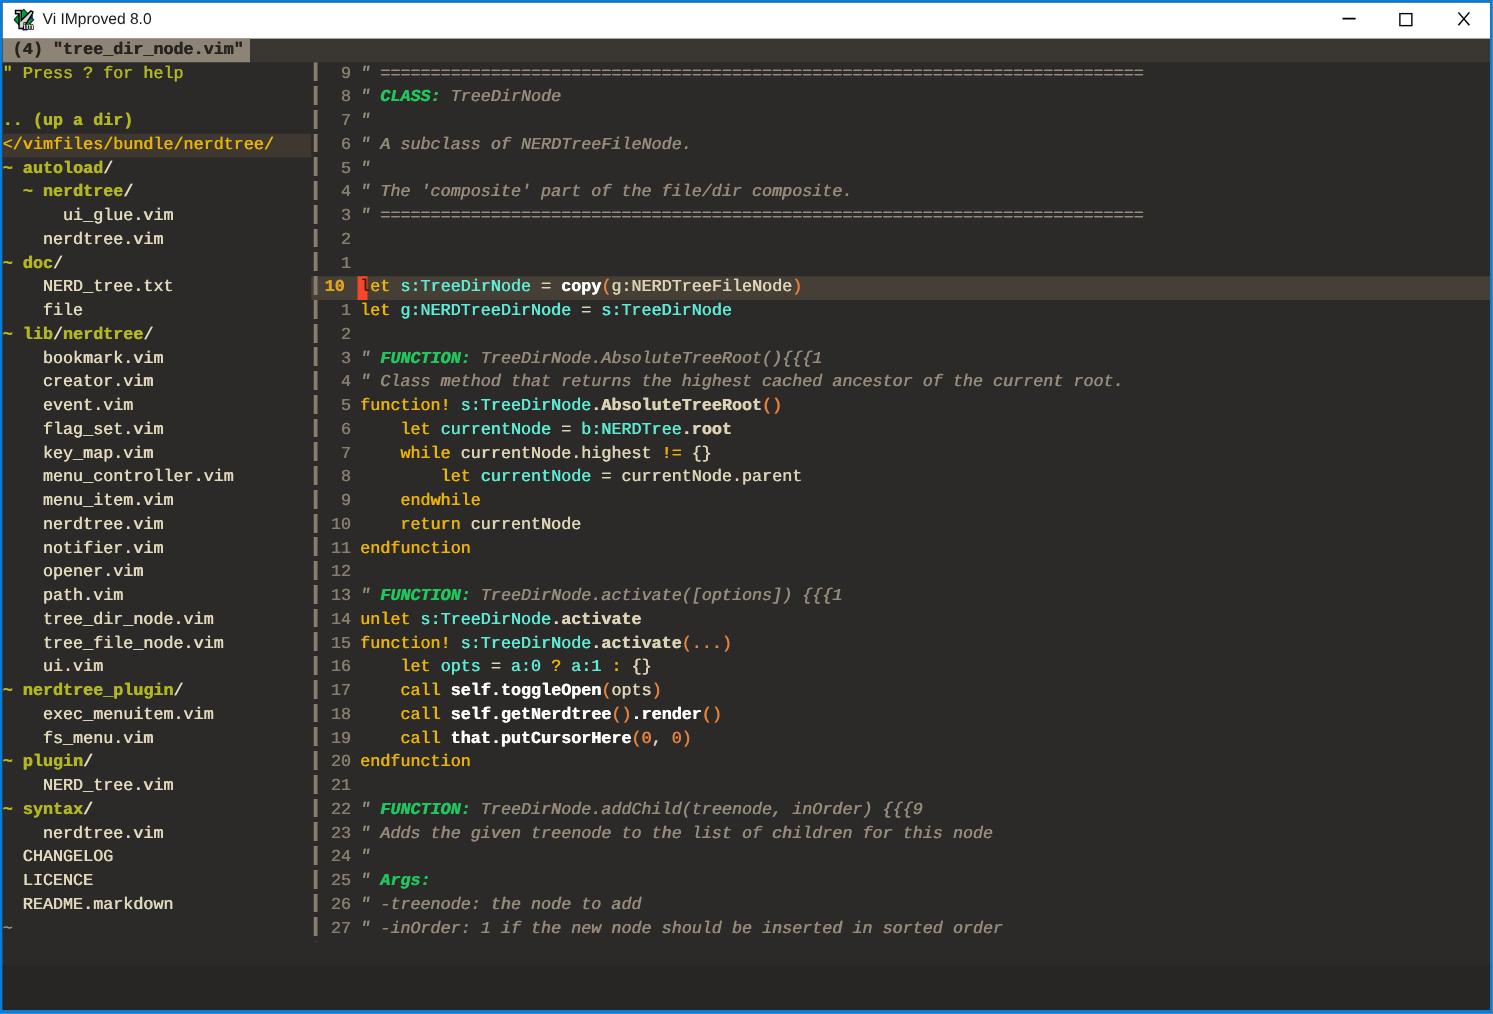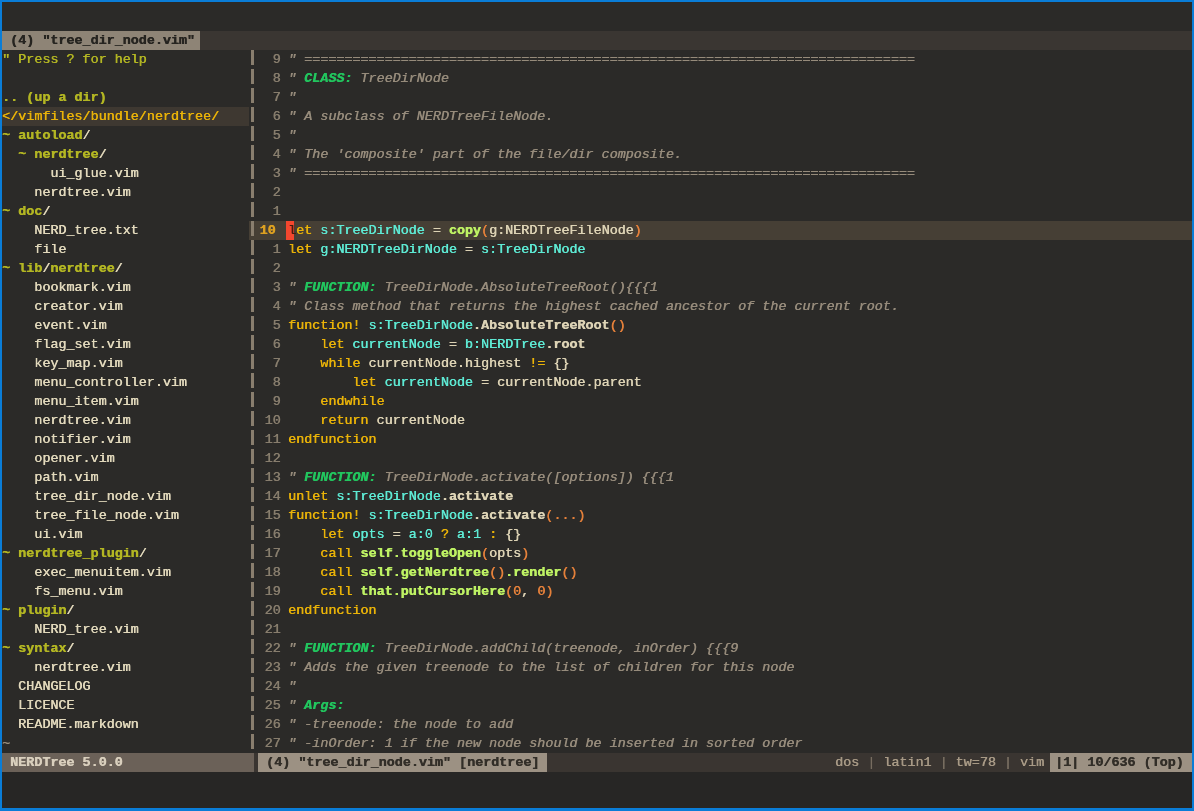--- a/index.html
+++ b/index.html
@@ -20,40 +20,60 @@
   #sidebar { position:absolute; left:0; top:0; }
   #nums { position:absolute; left:254.5px; top:0; }
   #code { position:absolute; left:286px; top:0; }
   .g  { color:#b3b623; }
   .gb { color:#b3b623; font-weight:bold; }
   .f  { color:#e2d9bc; }
   .r  { color:#eab308; }
   .nt { color:#998e7d; }
   .fg { color:#ddd3b5; }
   .t  { color:#5eead4; }
-  .fn { color:#bef264; font-weight:bold; }
+  .fn { color:#ffffff; font-weight:bold; }
   .o  { color:#e5813b; }
   .c  { color:#968b7b; font-style:italic; }
   .cb { color:#22c55e; font-style:italic; font-weight:bold; }
   .ln { color:#877d6d; }
   .lc { color:#dda021; font-weight:bold; }
   .cur { color:#431a0e; position:relative; }
   #status { position:absolute; left:0; top:751px; width:1190px; height:19px; background:#3a3531; }
   #st-left { position:absolute; left:0; top:0; width:252px; height:19px; background:#6b6158; color:#d9cfbd; font-weight:bold; }
   #st-mid { position:absolute; left:256px; top:0; width:289px; height:19px; background:#9c9183; color:#322e28; font-weight:bold; }
   #st-info { position:absolute; right:148px; top:0; color:#a89a86; }
   #st-info .p { color:#776d60; }
   #st-right { position:absolute; left:1048px; top:0; width:142px; height:19px; background:#9c9183; color:#322e28; font-weight:bold; }
   #cmdline { position:absolute; left:0; top:770px; width:1190px; height:36px; background:#272625; }
   .wbtn { position:absolute; top:0; }
 </style>
 </head>
 <body>
 <div id="win">
     <div id="inner">
+  <div id="title">
+    <svg width="17" height="18" style="position:absolute;left:9px;top:5px" viewBox="0 0 16 17">
+      <polygon points="7.5,0.5 15,8.3 7.5,16 0.2,8.3" fill="#009f3c" stroke="#003c14" stroke-width="0.9"></polygon>
+      <rect x="11.8" y="4.6" width="2.6" height="3.4" fill="#2222aa"></rect>
+      <rect x="6.8" y="13.8" width="3.4" height="2.6" fill="#2222aa"></rect>
+      <path d="M1.3,1.3 H5.6 V8.9 L12.9,1.6 L14.3,2.3 V3.5 L6.9,14.9 H4.0 V3.8 H1.3 Z" fill="#d6d6d6" stroke="#000000" stroke-width="1.1"></path>
+      <text x="7.4" y="15.6" font-family="Liberation Sans, sans-serif" font-size="6.4" font-weight="bold" fill="#ececec" stroke="#000" stroke-width="1" paint-order="stroke">im</text>
+    </svg>
+    <span class="t">Vi IMproved 8.0</span>
+    <svg class="wbtn" style="left:1068px" width="22" height="29" viewBox="0 0 22 29">
+      <line x1="4" y1="12.9" x2="14.5" y2="12.9" stroke="#000" stroke-width="1.3"></line>
+    </svg>
+    <svg class="wbtn" style="left:1113px" width="22" height="29" viewBox="0 0 22 29">
+      <rect x="4.9" y="8.9" width="9.6" height="9.6" fill="none" stroke="#000" stroke-width="1.1"></rect>
+    </svg>
+    <svg class="wbtn" style="left:1158px" width="22" height="29" viewBox="0 0 22 29">
+      <line x1="6.7" y1="7.9" x2="15.5" y2="18.2" stroke="#000" stroke-width="1.2"></line>
+      <line x1="15.5" y1="7.9" x2="6.7" y2="18.2" stroke="#000" stroke-width="1.2"></line>
+    </svg>
+  </div>
   <div id="tabbar" class="mono">
     <div id="tab1"><pre> (4) "tree_dir_node.vim"</pre></div>
     <div id="buffers"><pre> BUFFERS</pre></div>
   </div>
   <div id="main">
     <div class="hl-sb"></div>
     <div class="hl-code"></div>
     <div style="position:absolute;left:284.2px;top:171px;width:8.1px;height:19px;background:#f4472e"></div>
     <div id="vsep"></div>
     <pre id="sidebar"><span class="g">" Press ? for help</span>
@@ -161,21 +181,15 @@
 <span class="fg">    </span><span class="r">call</span><span class="fg"> </span><span class="fn">that.putCursorHere</span><span class="o">(</span><span class="o">0</span><span class="fg">, </span><span class="o">0</span><span class="o">)</span>
 <span class="r">endfunction</span>
 
 <span class="c">" </span><span class="cb">FUNCTION:</span><span class="c"> TreeDirNode.addChild(treenode, inOrder) {{{9</span>
 <span class="c">" Adds the given treenode to the list of children for this node</span>
 <span class="c">"</span>
 <span class="c">" </span><span class="cb">Args:</span>
 <span class="c">" -treenode: the node to add</span>
 <span class="c">" -inOrder: 1 if the new node should be inserted in sorted order</span></pre>
   </div>
-  <div id="status" class="mono">
-    <div id="st-left"><pre> NERDTree 5.0.0</pre></div>
-    <div id="st-mid"><pre> (4) "tree_dir_node.vim" [nerdtree]</pre></div>
-    <pre id="st-info">dos <span class="p">|</span> latin1 <span class="p">|</span> tw=78 <span class="p">|</span> vim</pre>
-    <div id="st-right"><pre style="padding-left:5px">|1| 10/636 (Top)</pre></div>
-  </div>
   <div id="cmdline"></div>
 </div>
   </div>
 
 </body></html>

